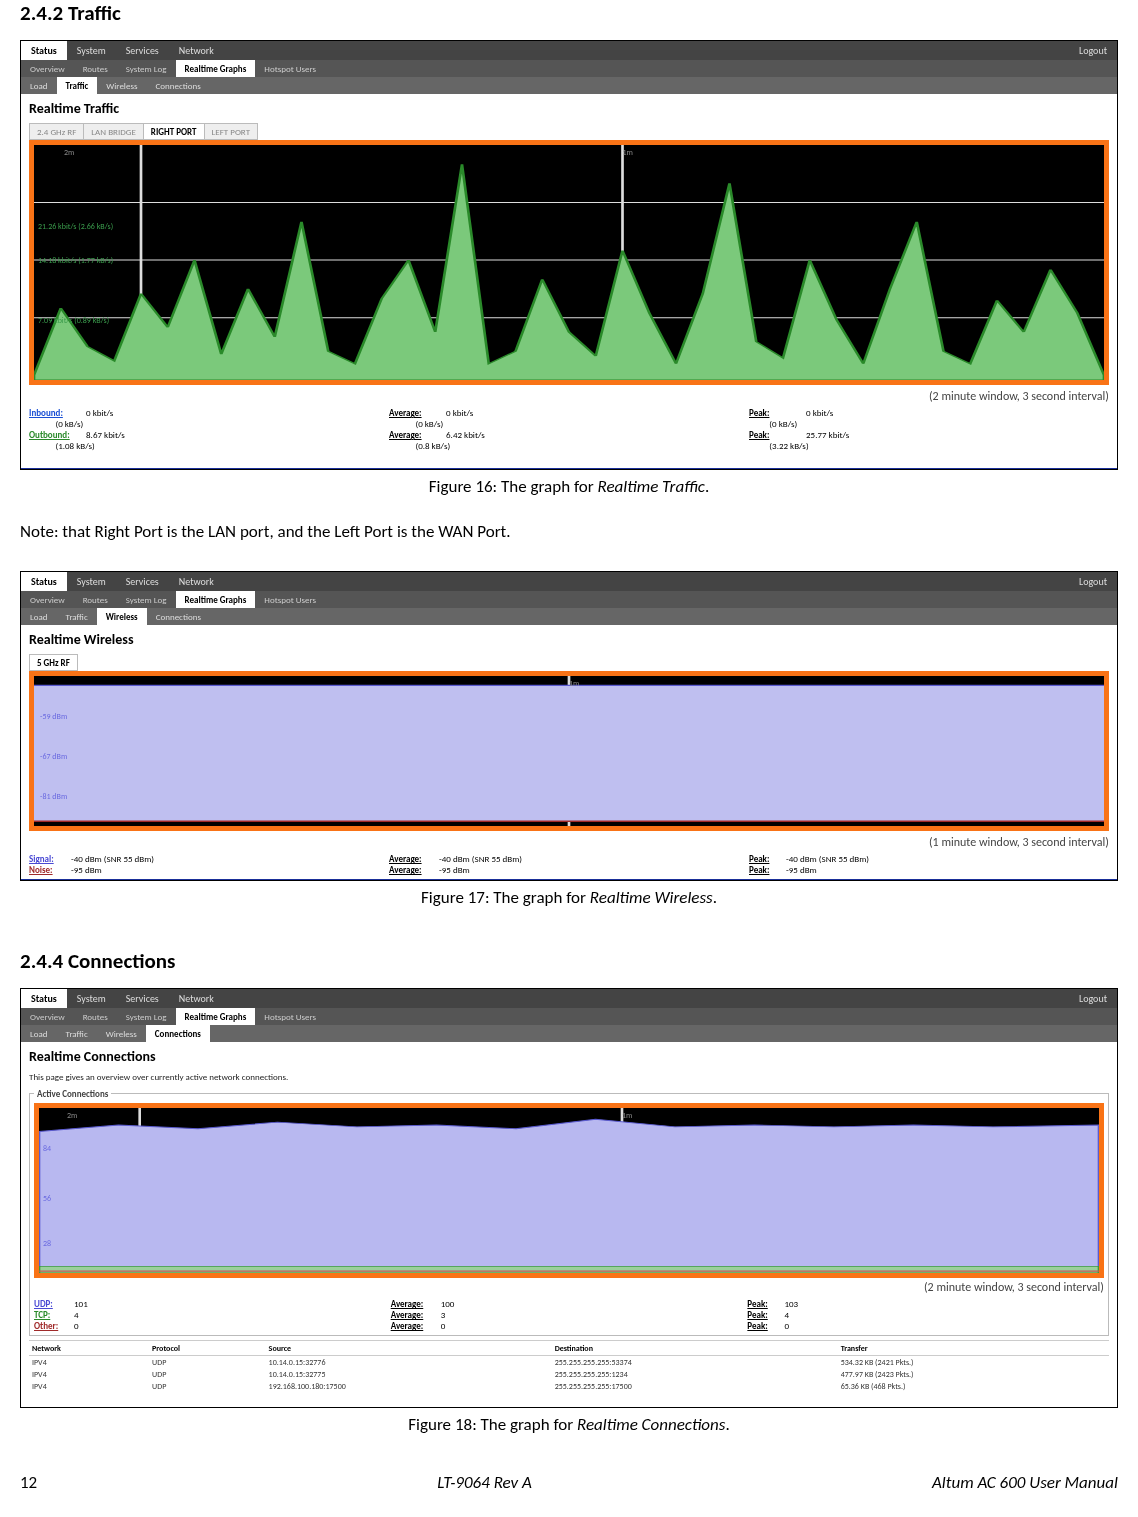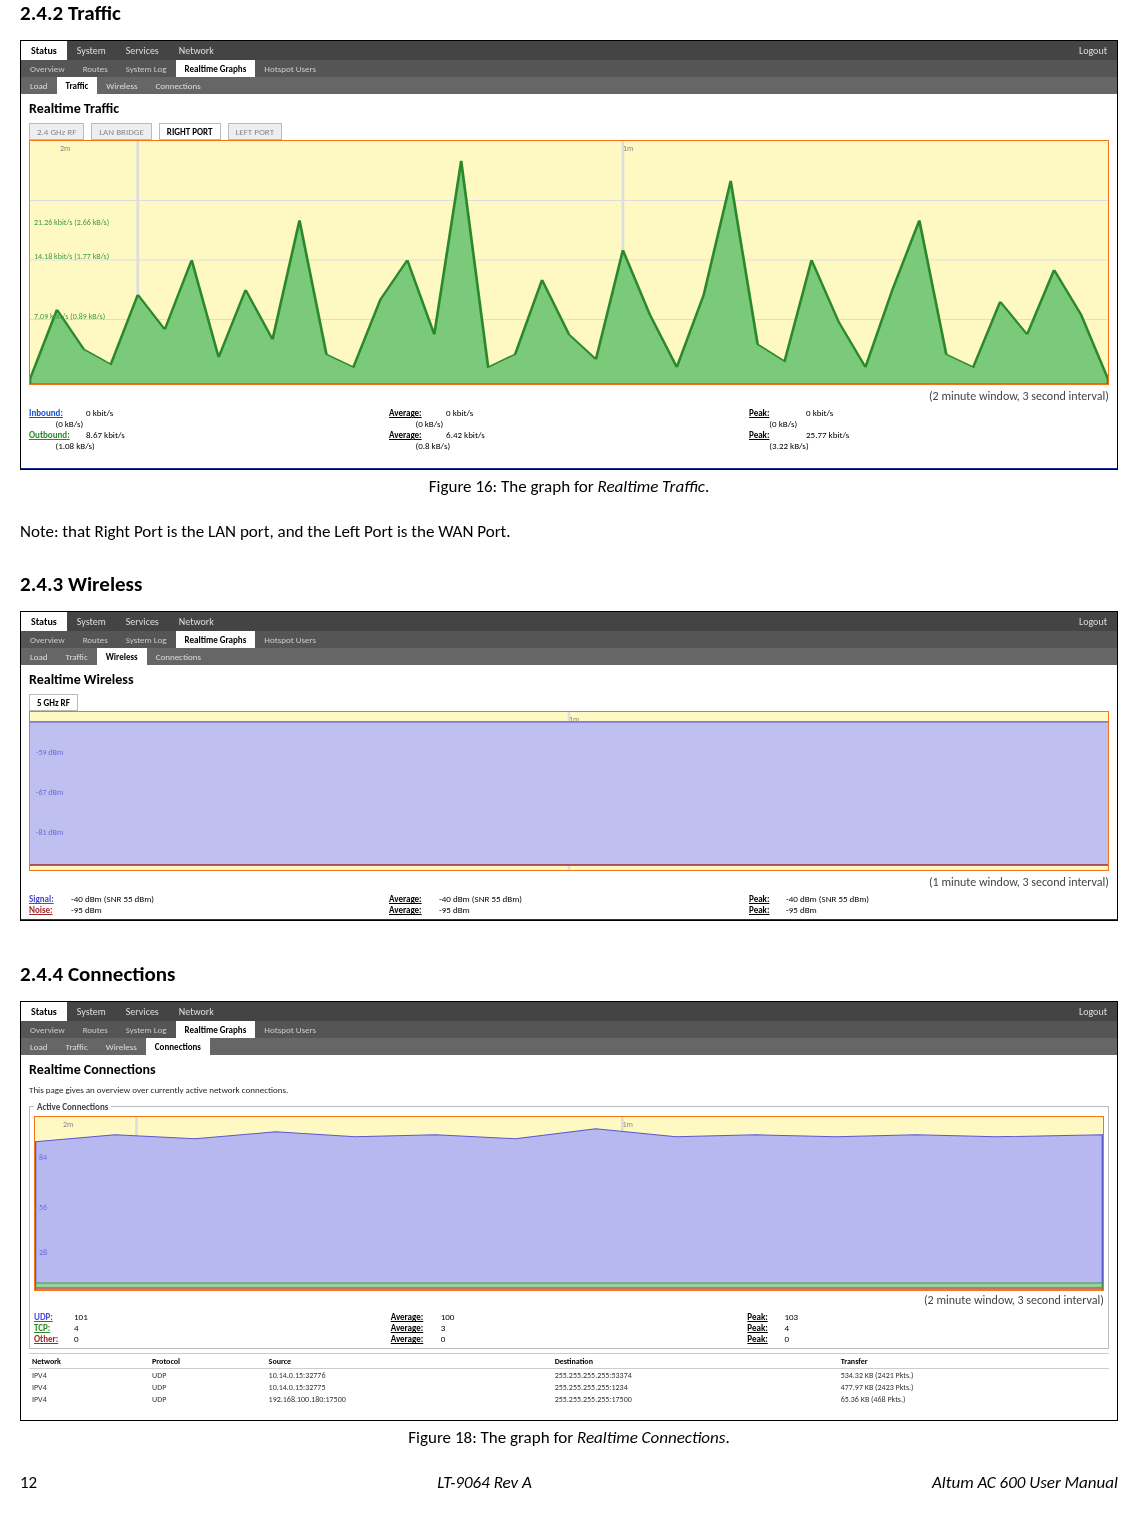--- a/index.html
+++ b/index.html
@@ -106,39 +106,39 @@
   }
   .panel-sub {
     font-size: 9px;
     padding: 0 8px 4px 8px;
     color: #222;
   }
   .porttabs {
     display: flex;
     font-size: 9px;
     padding-left: 8px;
-    gap: 8px;
+    gap: 0;
   }
   .porttabs .ptab {
     border: 1px solid #bbb;
     padding: 2px 7px;
     background: #eee;
     color: #888;
     margin-right: -1px;
   }
   .porttabs .ptab.active {
     background: #fff;
     color: #000;
     font-weight: bold;
   }
   .chartbox {
-    border: 1px solid #f97316;
+    border: 5px solid #f97316;
     margin: 0 8px 2px 8px;
     position: relative;
-    background: #fef9c3;
+    background: #000000;
   }
   .chartbox svg { display: block; }
   .timelabel {
     position: absolute;
     top: 2px;
     font-size: 8px;
     color: #888;
   }
   .ylabel {
     position: absolute;
@@ -257,21 +257,20 @@
           </div>
         </div>
       </div>
     </div>
     <div class="caption">
       <span>Figure 16: The graph for </span><span class="ital">Realtime Traffic</span><span>.</span>
     </div>
 
     <div class="note">Note: that Right Port is the LAN port, and the Left Port is the WAN Port.</div>
 
-    <h3 class="section">2.4.3 Wireless</h3>
 
     <div class="shot blue" style="height:310px;">
       <div class="menubar">
         <div class="mitem active">Status</div>
         <div class="mitem">System</div>
         <div class="mitem">Services</div>
         <div class="mitem">Network</div>
         <div style="flex:1"></div>
         <div class="mitem">Logout</div>
       </div>
@@ -317,20 +316,23 @@
           <div class="scol">
             <div><span class="lab" style="min-width:48px;">Average:</span> <span>-40 dBm (SNR 55 dBm)</span></div>
             <div><span class="lab" style="min-width:48px;">Average:</span> <span>-95 dBm</span></div>
           </div>
           <div class="scol">
             <div><span class="lab" style="min-width:35px;">Peak:</span> <span>-40 dBm (SNR 55 dBm)</span></div>
             <div><span class="lab" style="min-width:35px;">Peak:</span> <span>-95 dBm</span></div>
           </div>
         </div>
       </div>
+    </div>
+    <div class="caption">
+      <span>Figure 17: The graph for </span><span class="ital">Realtime Wireless</span><span>.</span>
     </div>
   </div>
 
   <div class="col">
     <h3 class="section">2.4.4 Connections</h3>
 
     <div class="shot" style="height:420px;">
       <div class="menubar">
         <div class="mitem active">Status</div>
         <div class="mitem">System</div>

